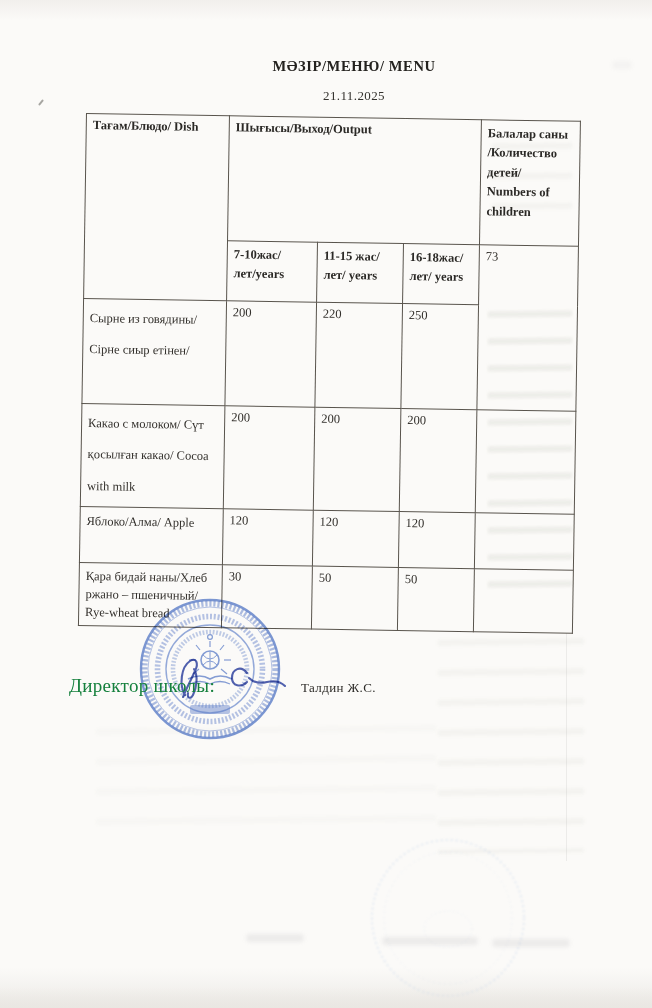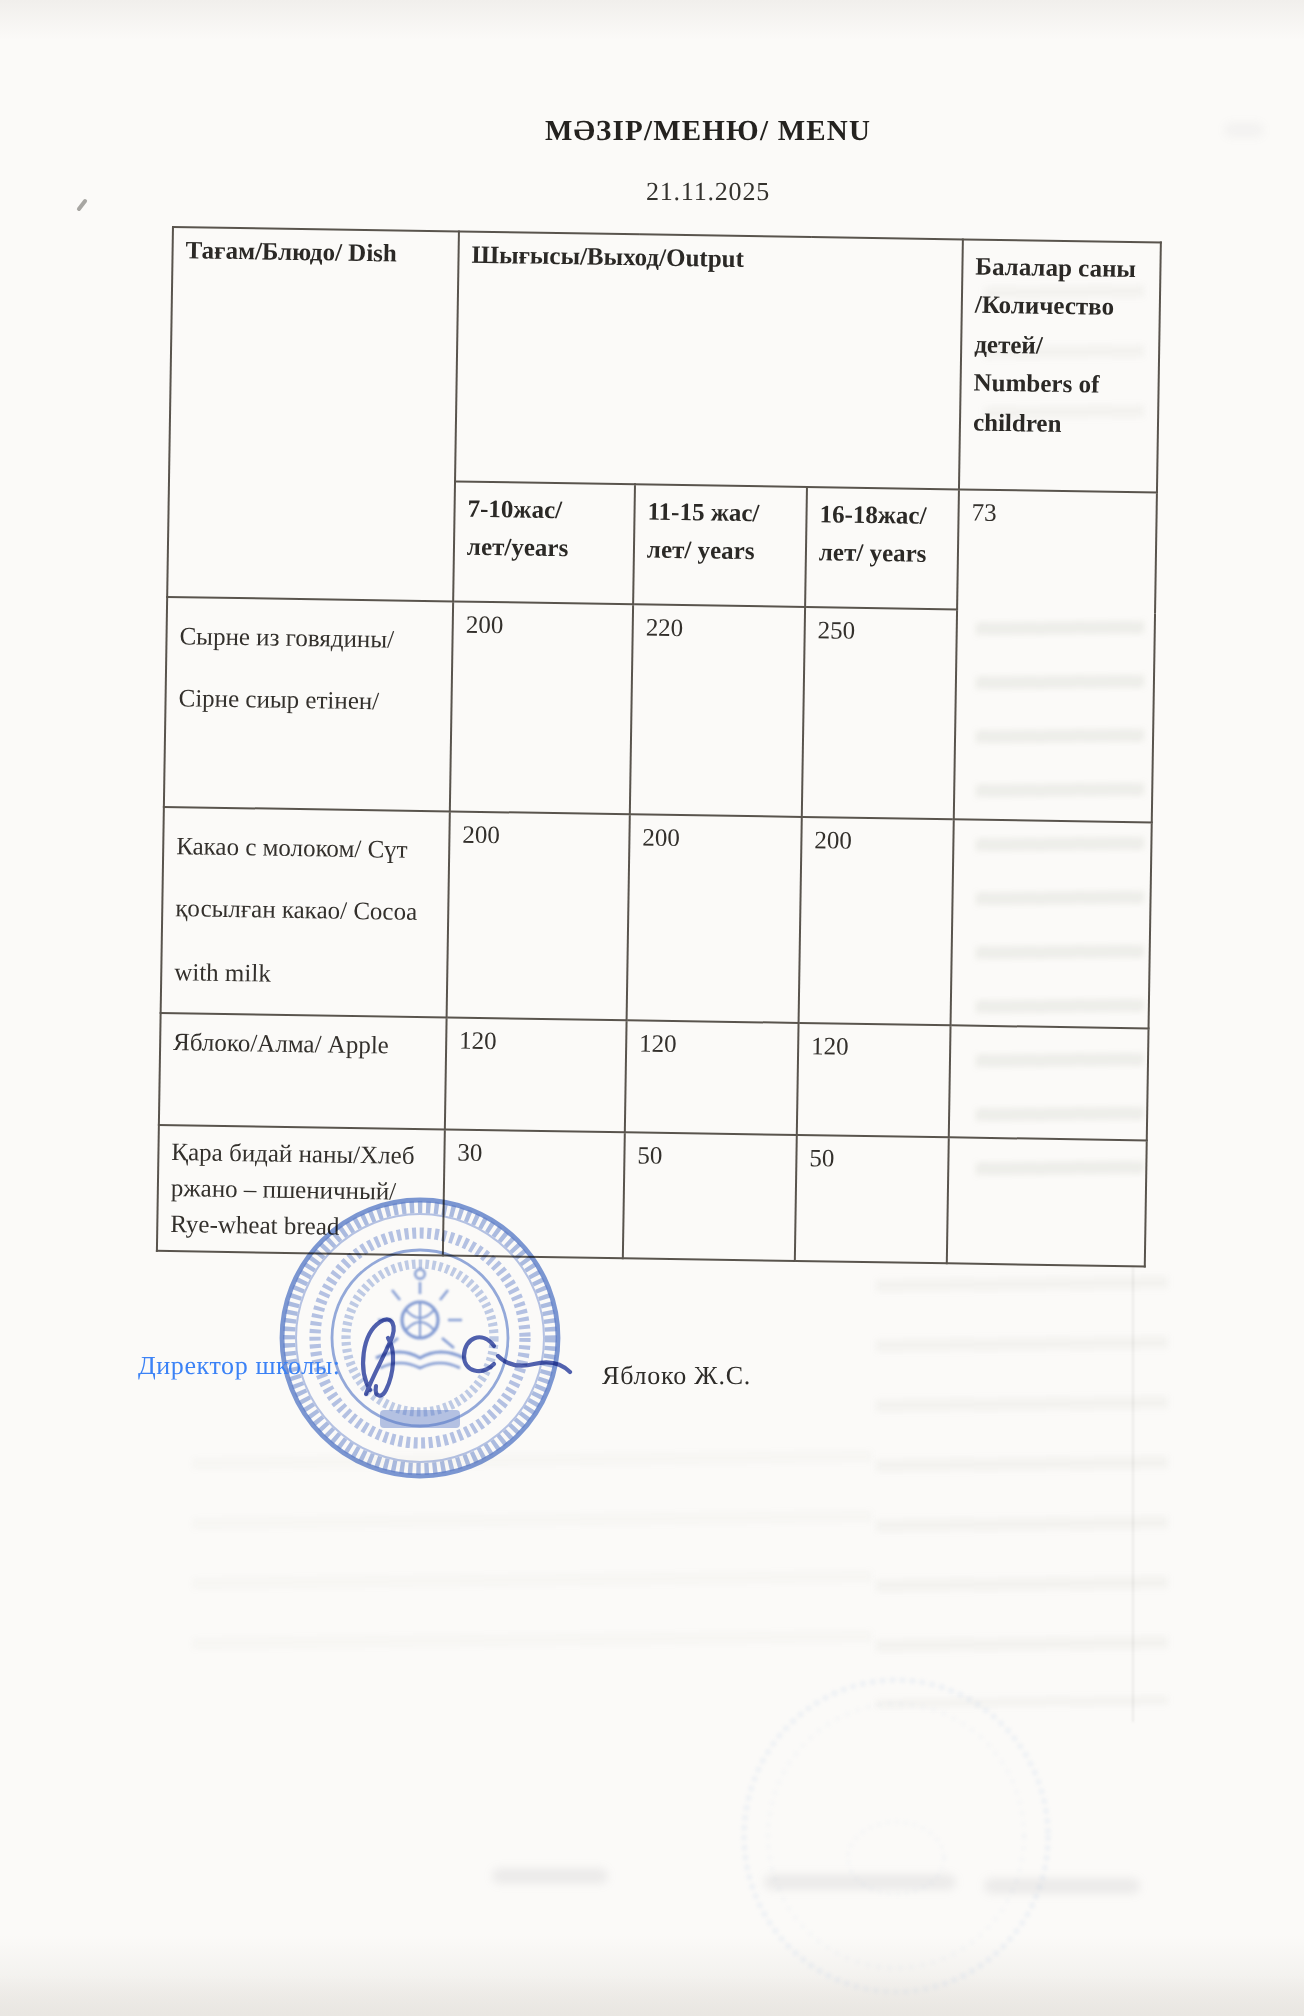--- a/index.html
+++ b/index.html
@@ -63,21 +63,21 @@
   
   .stamp{
     position:absolute;left:138px;top:566px;width:144px;height:144px;
     mix-blend-mode:multiply;opacity:.92;filter:blur(.3px);
   }
   .signature{
     position:absolute;left:163px;top:620px;width:130px;height:56px;
     mix-blend-mode:multiply;
   }
   .sig-label{
-    position:absolute;left:69px;top:644px;font-size:13px;color:#3b82f6;letter-spacing:.3px;
+    position:absolute;left:69px;top:644px;font-size:19px;color:#15803d;letter-spacing:.3px;
   }
   .sig-name{
     position:absolute;left:301px;top:649px;font-size:13px;color:#2e2c29;letter-spacing:.4px;
   }
 
   
   .bleed{
     position:absolute;filter:blur(1.6px);transform:skewY(-0.6deg);
     background:repeating-linear-gradient(180deg,
       rgba(138,142,120,.12) 0 6px,transparent 6px 27px);
@@ -214,21 +214,21 @@
     <svg width="130" height="56" viewBox="0 0 130 56">
       <g stroke="#3a4da8" fill="none" stroke-width="2.1" stroke-linecap="round" opacity=".88">
         <path d="M22,44 C16,34 18,16 27,10 C33,6 36,12 32,20 C28,29 23,38 20,46"></path>
         <path d="M31,18 C35,24 34,36 30,44 C28,48 24,48 25,42"></path>
         <path d="M84,22 C78,14 69,18 69,27 C69,35 78,37 84,31"></path>
         <path d="M86,27 C90,31 96,33 104,31 C112,29 118,31 122,35"></path>
       </g>
     </svg>
   </div>
   <div class="sig-label">Директор школы:</div>
-  <div class="sig-name">Яблоко Ж.С.</div>
+  <div class="sig-name">Талдин Ж.С.</div>
 
   <div class="faint-stamp">
     <svg width="160" height="162" viewBox="0 0 160 162">
       <g stroke="#8fb0de" fill="none">
         <ellipse cx="80" cy="81" rx="76" ry="78" stroke-width="1.6" stroke-dasharray="2 3" opacity=".55"></ellipse>
         <ellipse cx="80" cy="81" rx="64" ry="66" stroke-width="1" stroke-dasharray="1.5 4" opacity=".35"></ellipse>
         <ellipse cx="80" cy="92" rx="24" ry="18" stroke-width="1" stroke-dasharray="1.5 3" opacity=".3"></ellipse>
       </g>
     </svg>
   </div>

